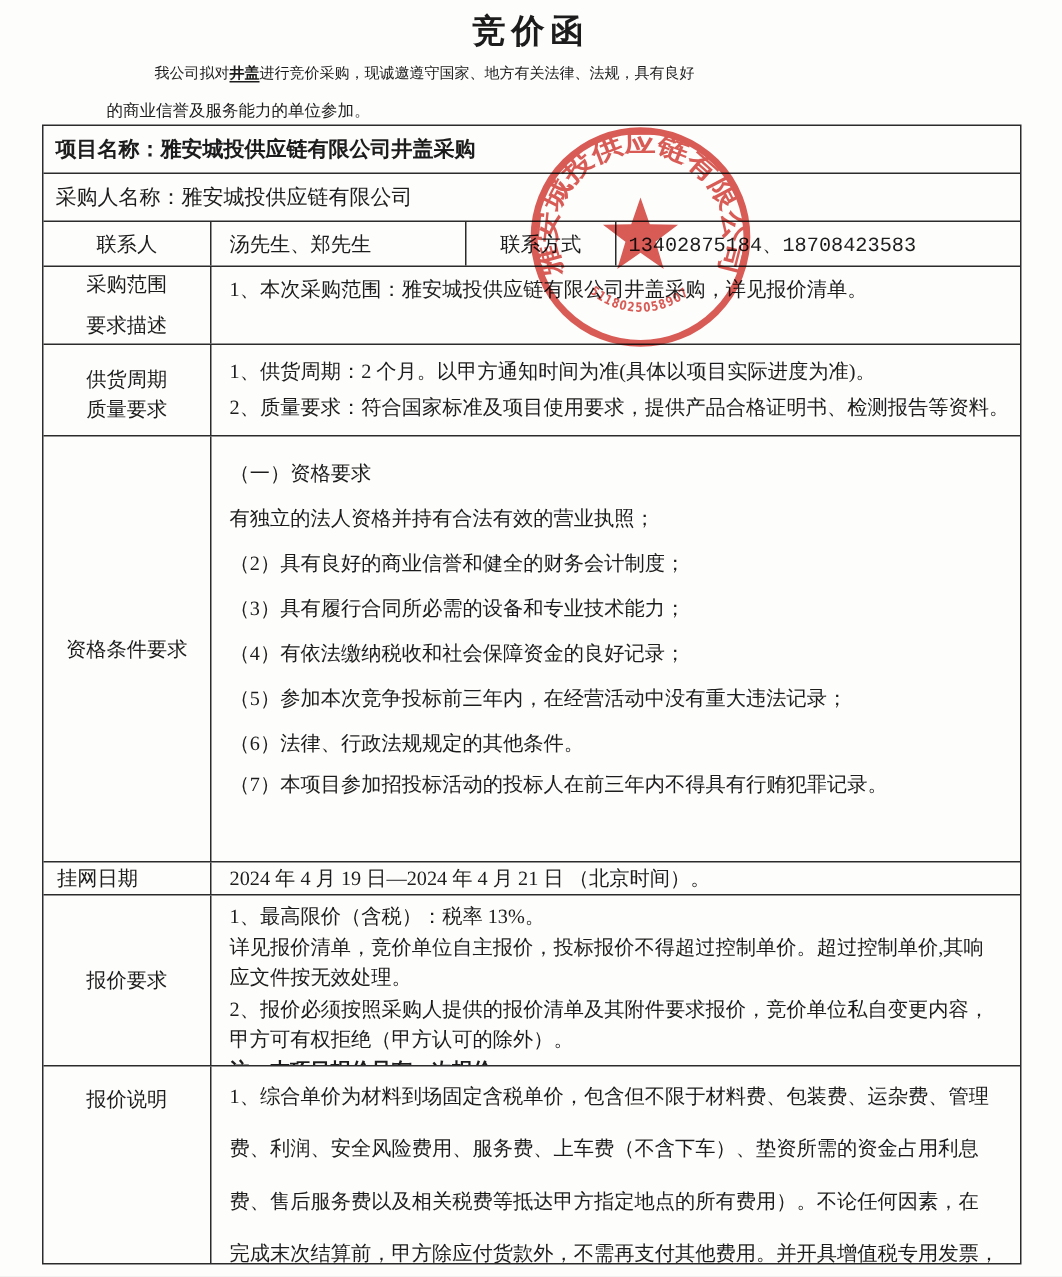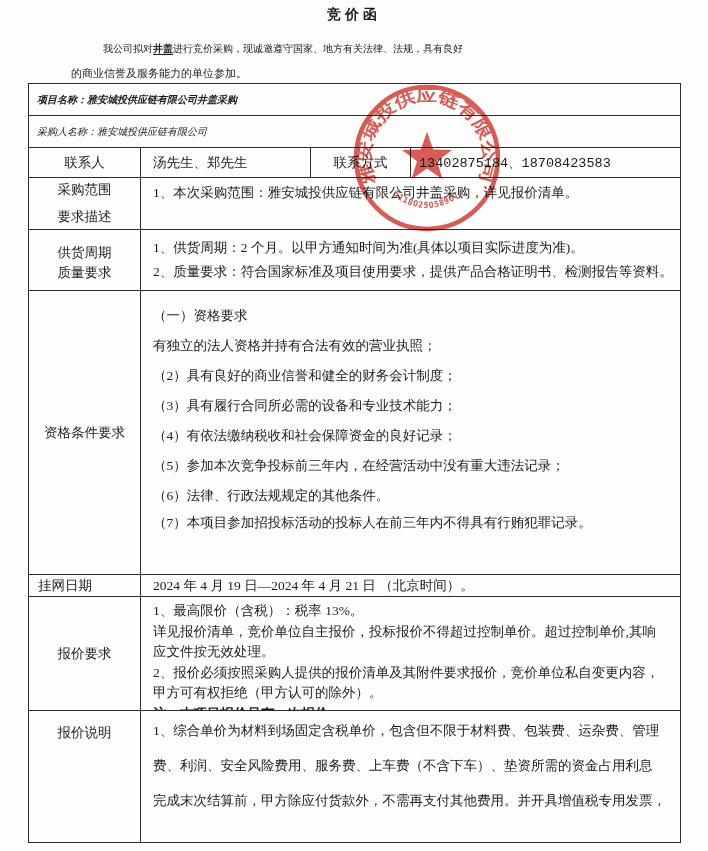--- a/index.html
+++ b/index.html
@@ -4,37 +4,37 @@
 <style>
   * { margin:0; padding:0; box-sizing:border-box; }
   html,body { background:#e8e8e8; }
   .page {
     position:relative; width:708px; height:851px; background:#fdfdfc;
     font-family:"Liberation Serif","DejaVu Serif",serif; color:#1c1c1c;
     overflow:hidden; margin:0 auto;
   }
   .title {
     position:absolute; top:6px; left:0; width:100%; text-align:center;
-    font-size:14px; font-weight:bold; letter-spacing:4px;
+    font-size:22px; font-weight:bold; letter-spacing:4px;
   }
   .intro-line1 { position:absolute; left:103px; top:42px; font-size:10px; white-space:nowrap; }
   .intro-line2 { position:absolute; left:71px;  top:66px; font-size:11px; white-space:nowrap; }
   .ul-bold { font-weight:bold; text-decoration:underline; text-underline-offset:2px; }
 
   .table {
     position:absolute; left:28px; top:83px; width:653px;
     border:1.5px solid #2b2b2b; background:transparent; font-size:13.5px;
   }
   .row { display:flex; border-bottom:1.5px solid #2b2b2b; }
   .row:last-child { border-bottom:none; }
   .r1 { height:32px; } .r2 { height:32px; } .r3 { height:30px;font-family:Liberation Mono, monospace; }
   .r4 { height:52px; } .r5 { height:61px; } .r6 { height:284px; }
   .r7 { height:22px; } .r8 { height:114px; } .r9 { height:131px; }
 
-  .full { flex:1; display:flex; align-items:center; padding-left:8px; font-size:10px; white-space:nowrap; overflow:hidden;font-style:italic; }
+  .full { flex:1; display:flex; align-items:center; padding-left:8px; font-size:14px; white-space:nowrap; overflow:hidden; }
   .bold { font-weight:bold; }
 
   .lbl {
     width:112px; flex:0 0 112px; border-right:1.5px solid #2b2b2b;
     display:flex; flex-direction:column; align-items:center; justify-content:center;
     text-align:center;
   }
   .lbl.g13 { gap:9px; } .lbl.g17 { gap:2px; padding-top:6px; }
   .lbl.left { align-items:flex-start; padding-left:9px; }
   .lbl.top  { justify-content:flex-start; padding-top:13px; }
@@ -138,20 +138,21 @@
         <div class="ln">甲方可有权拒绝（甲方认可的除外）。</div>
         <div class="ln bold">注：本项目报价只有一次报价。</div>
       </div>
     </div>
 
     <div class="row r9">
       <div class="lbl top">报价说明</div>
       <div class="content d-lines">
         <div class="d-ln">1、综合单价为材料到场固定含税单价，包含但不限于材料费、包装费、运杂费、管理</div>
         <div class="d-ln">费、利润、安全风险费用、服务费、上车费（不含下车）、垫资所需的资金占用利息</div>
+        <div class="d-ln">费、售后服务费以及相关税费等抵达甲方指定地点的所有费用）。不论任何因素，在</div>
         <div class="d-ln">完成末次结算前，甲方除应付货款外，不需再支付其他费用。并开具增值税专用发票，</div>
       </div>
     </div>
 
   </div>
 
   <svg class="stamp" viewBox="0 0 150 150" xmlns="http://www.w3.org/2000/svg" xmlns:xlink="http://www.w3.org/1999/xlink">
     <defs>
       <path id="arcTop" d="M 24.3,98.7 A 56,56 0 1 1 125.7,98.7" fill="none"></path>
       <path id="arcBottom" d="M 40,110 A 50,50 0 0 0 110,110" fill="none"></path>

